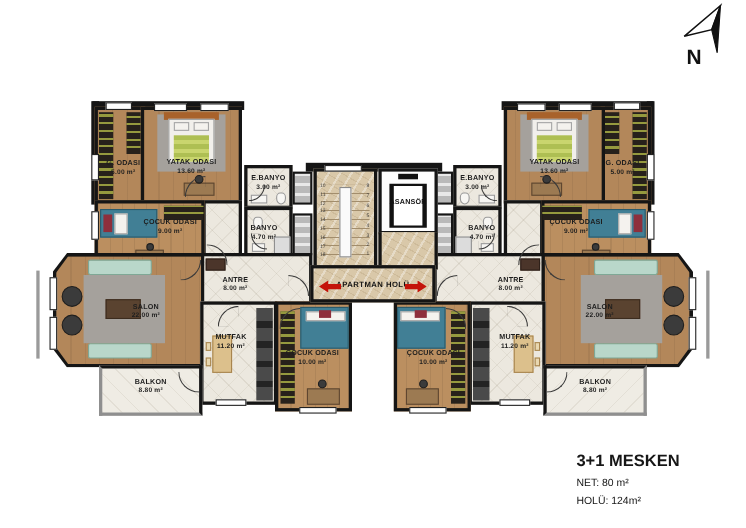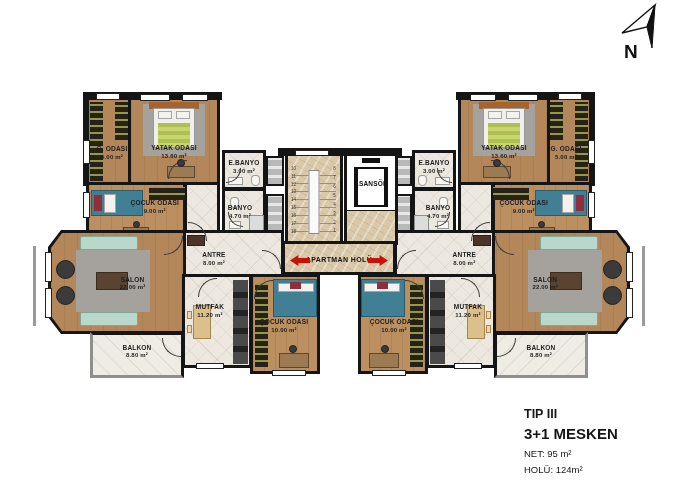--- a/index.html
+++ b/index.html
@@ -423,19 +423,18 @@
 
   <div class="win" style="left:295px;top:150px;width:34px;height:6px;"></div>
 
   <svg id="north" viewBox="0 0 56 62">
     <polygon points="41,3 8,31 33,25" fill="#ffffff" stroke="#111" stroke-width="1.4"></polygon>
     <polygon points="41,3 33,25 38,46" fill="#111" stroke="#111" stroke-width="1"></polygon>
     <text x="10" y="56" font-size="19" font-weight="bold" fill="#111" font-family="Liberation Sans, sans-serif">N</text>
   </svg>
 
   <div id="titleblock">
-    <div class="t1">TIP III</div>
     <div class="t2">3+1 MESKEN</div>
-    <div class="t3">NET: 95 m²</div>
+    <div class="t3">NET: 80 m²</div>
     <div class="t4">HOLÜ: 124m²</div>
   </div>
 
 </div>
 
 </body></html>

